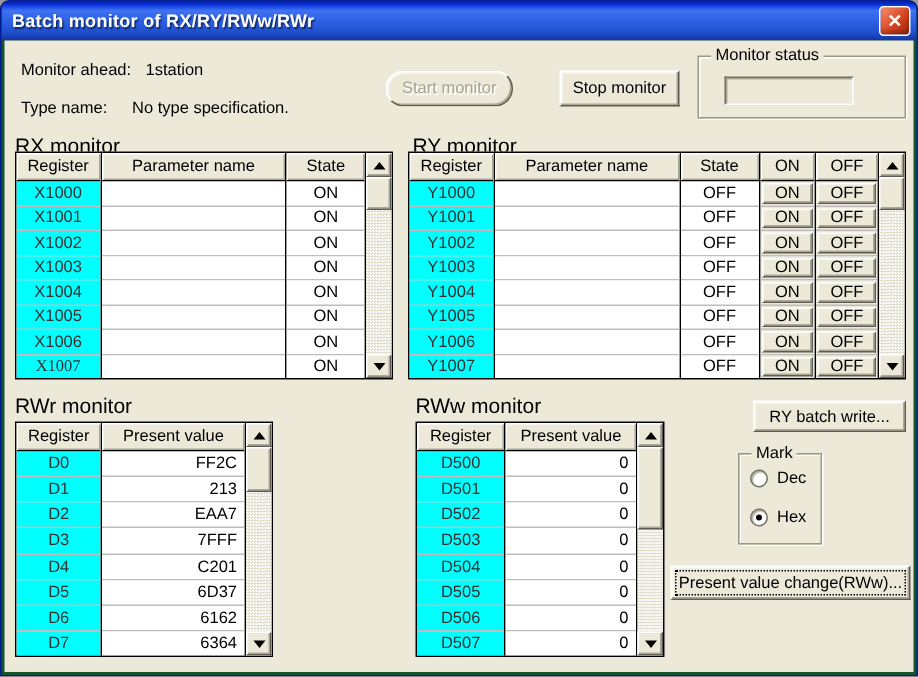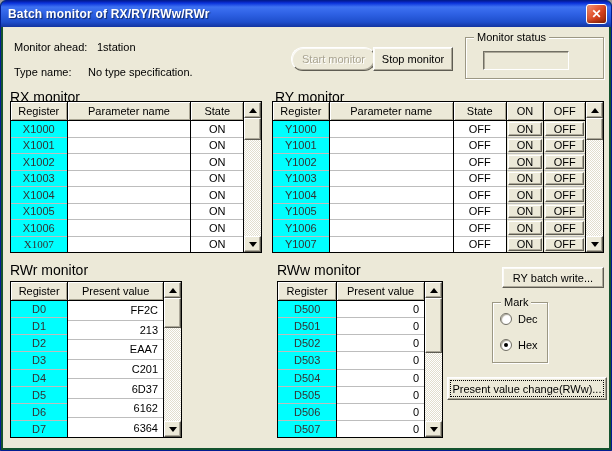--- a/index.html
+++ b/index.html
@@ -44,21 +44,21 @@
 
   .win-btn {
     position:absolute;
     background:#ECE9D8;
     border:1px solid; border-color:#FFFFFF #5E5C52 #5E5C52 #FFFFFF;
     box-shadow:inset -1px -1px 0 #ACA899, inset 1px 1px 0 #FBFAF7;
     display:flex; align-items:center; justify-content:center;
     font-size:11px; color:#000; cursor:default; white-space:nowrap;
   }
   .win-btn.disabled { color:#A9A491; text-shadow:1px 1px 0 #fff; }
-  .btn-start { left:288px; top:20px; width:85px; height:24px;border-radius:12px; }
+  .btn-start { left:254px; top:20px; width:85px; height:24px;border-radius:12px; }
   .btn-stop  { left:370px; top:20px; width:80px; height:24px; }
   .btn-rybatch { left:499px; top:240px; width:102px; height:21px; }
   .btn-pvchange { left:444px; top:350px; width:160px; height:23px; outline:1px dotted #000; outline-offset:-4px; }
   .btn-close { left:509px; top:387px; width:90px; height:21px;margin-top:44px; }
 
   .group {
     position:absolute;
     border:1px solid #9C9884;
     box-shadow:inset 1px 1px 0 #fff, 1px 1px 0 #fff;
   }
@@ -338,20 +338,21 @@
           <div class="gcell c-reg">D4</div>
           <div class="gcell c-reg">D5</div>
           <div class="gcell c-reg">D6</div>
           <div class="gcell c-reg" style="border-bottom: none;">D7</div>
         </div>
         <div class="gcol" style="width: 97px;">
           <div class="gcell ghead">Present value</div>
           <div class="gcell c-right">FF2C</div>
           <div class="gcell c-right">213</div>
           <div class="gcell c-right">EAA7</div>
+          <div class="gcell c-right">7FFF</div>
           <div class="gcell c-right">C201</div>
           <div class="gcell c-right">6D37</div>
           <div class="gcell c-right">6162</div>
           <div class="gcell c-right" style="border-bottom: none;">6364</div>
         </div>
         <div class="sb">
           <div class="sb-btn">
             <div class="tri-up"></div>
           </div>
           <div class="sb-track">

